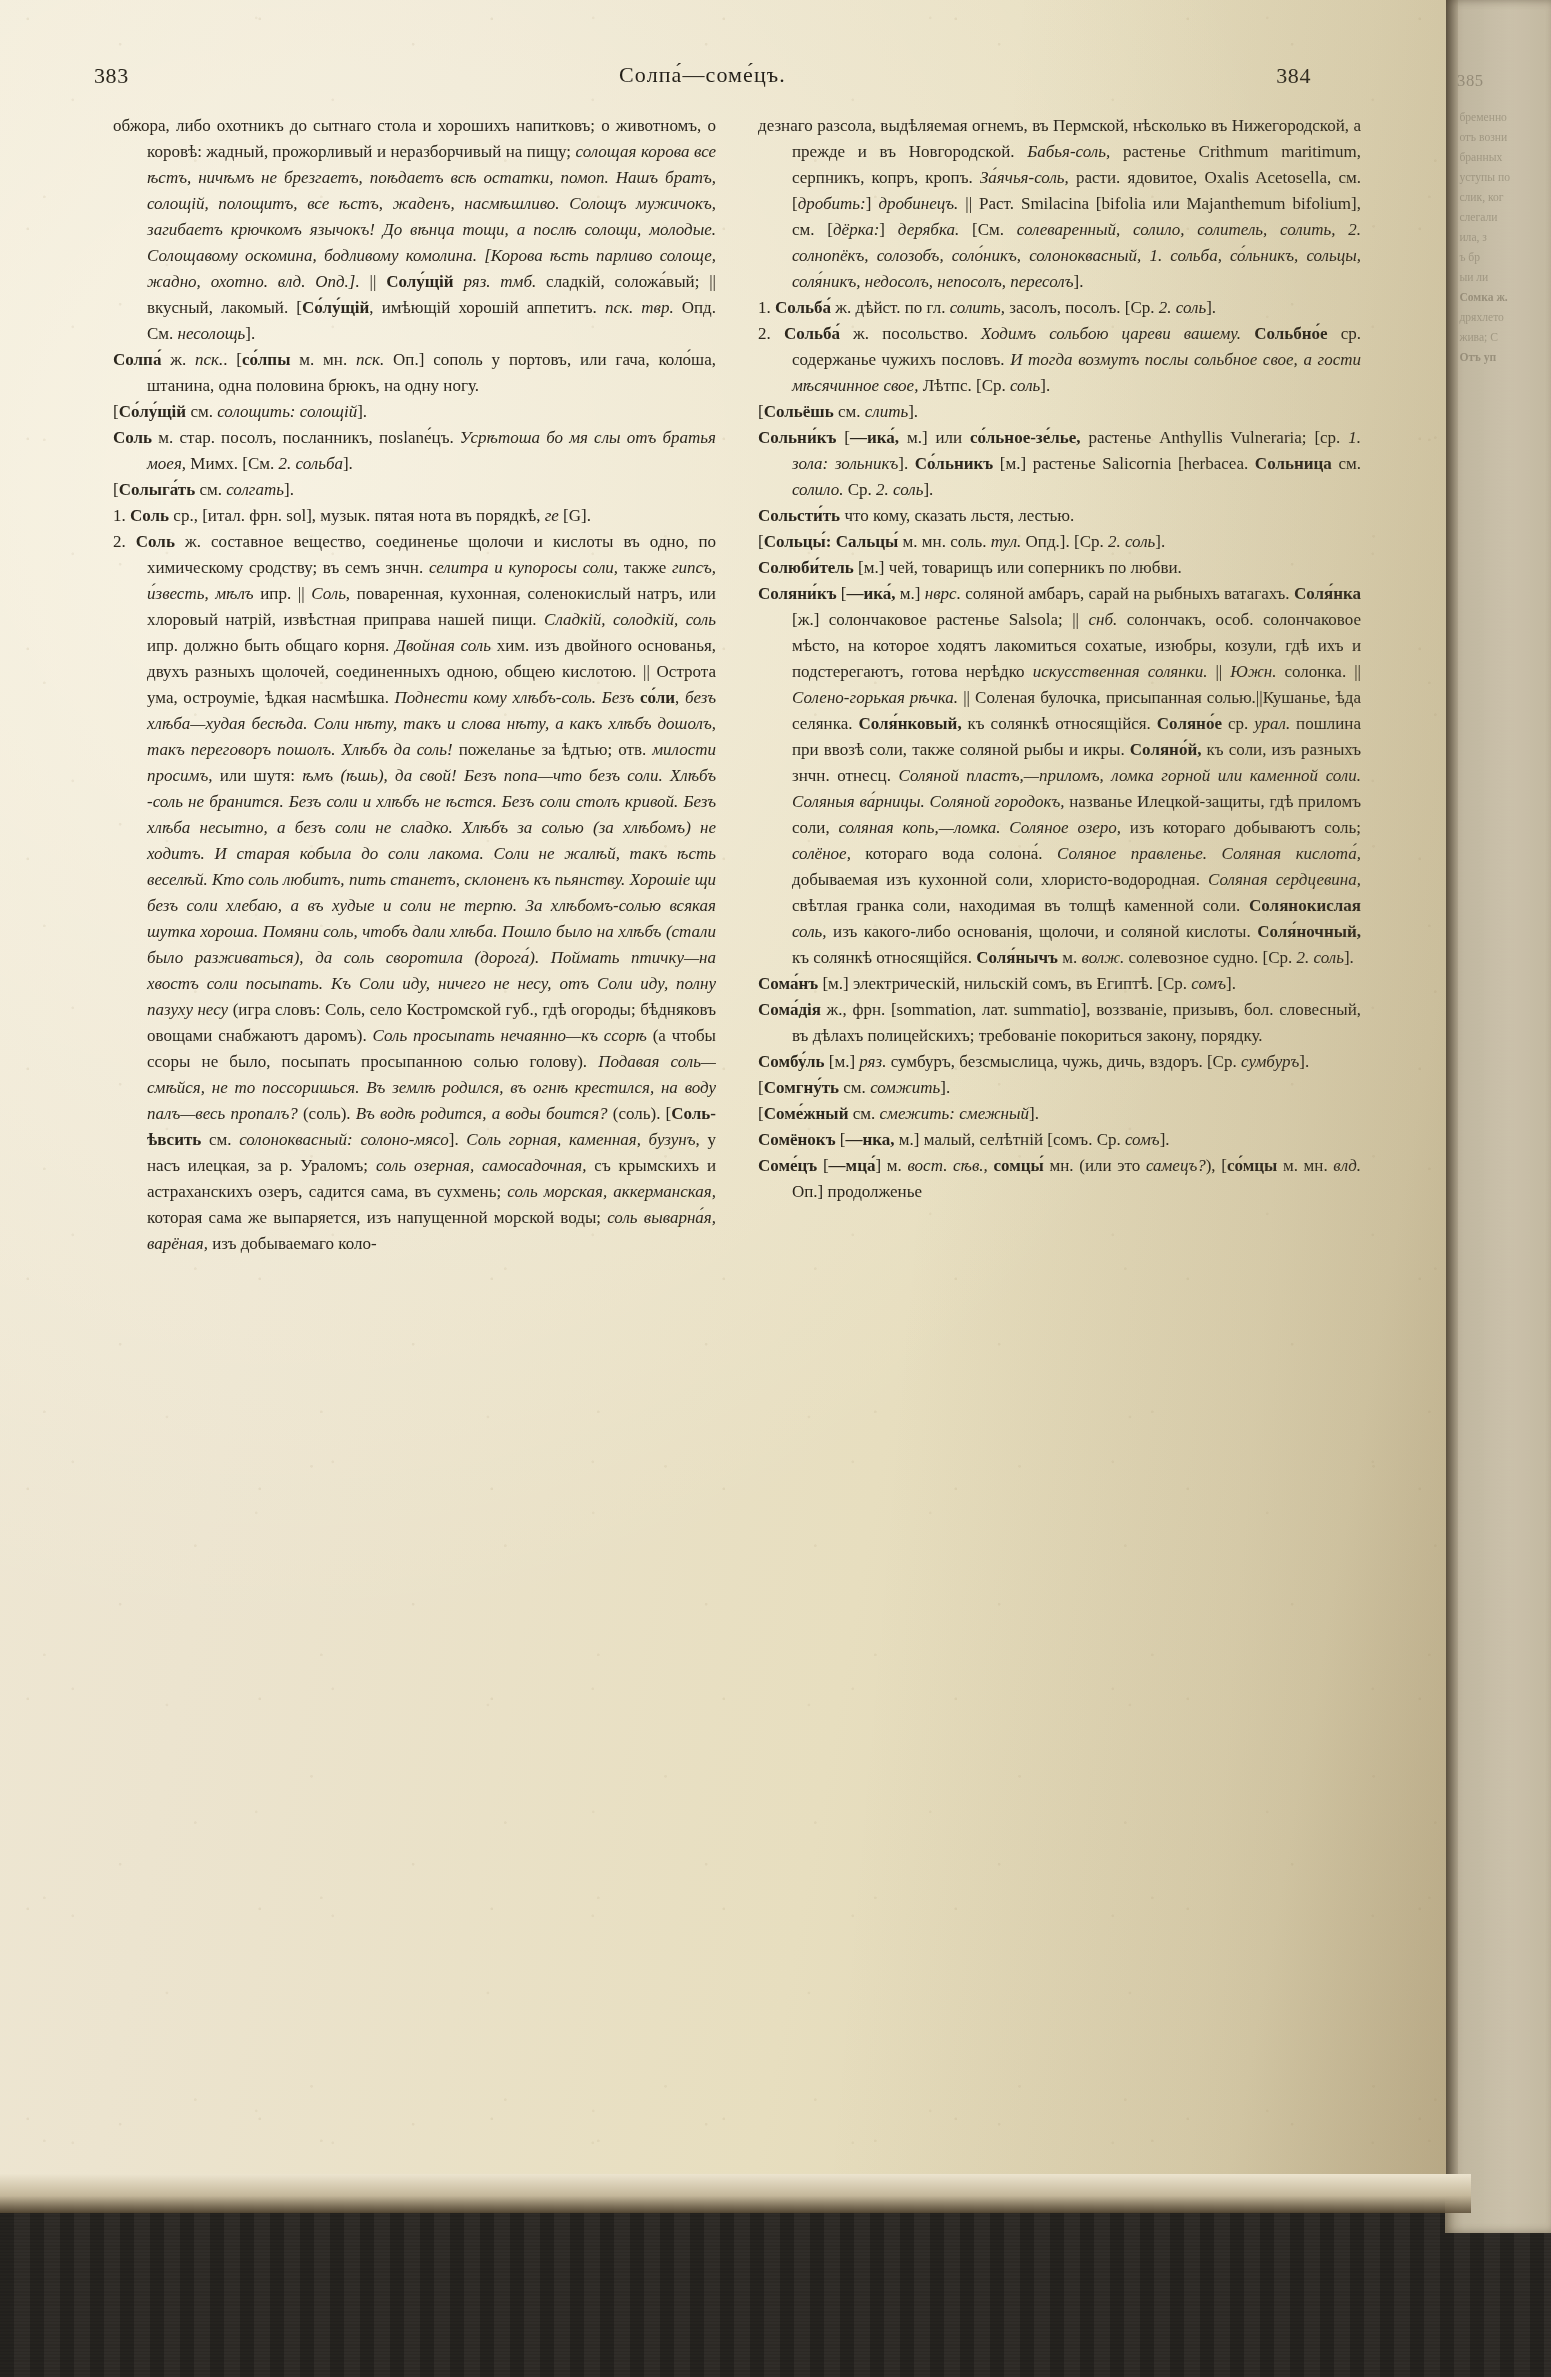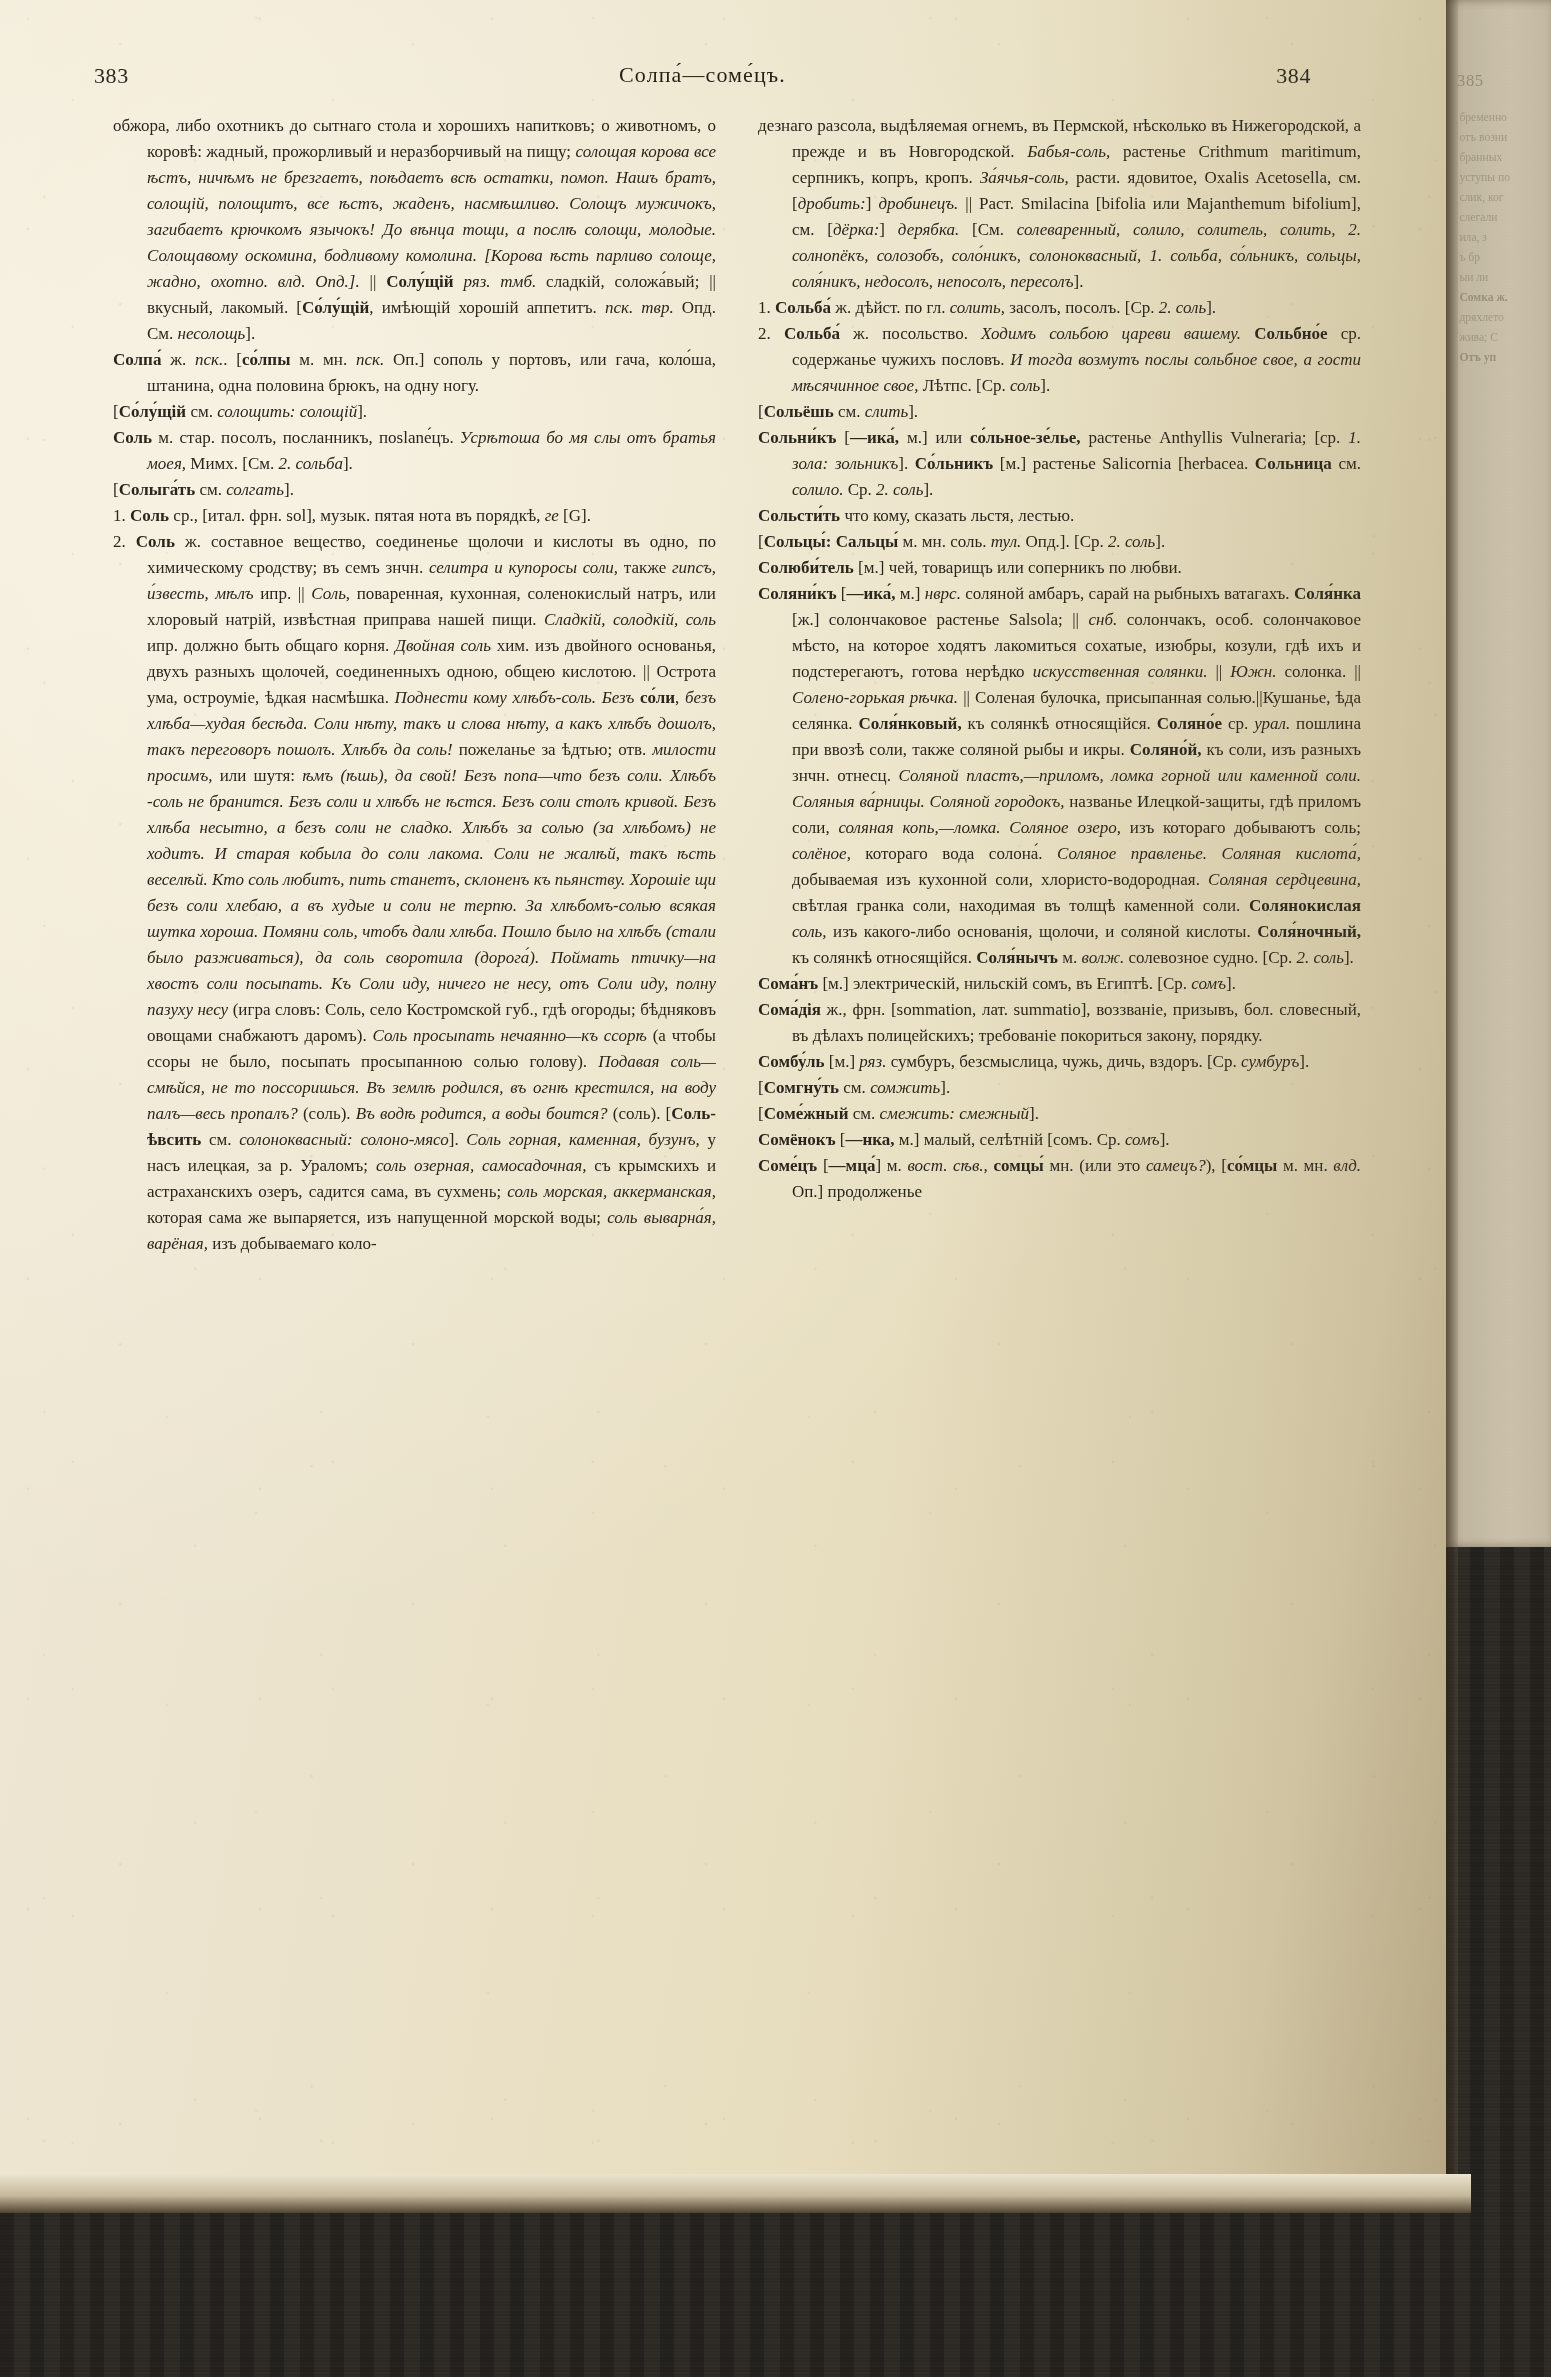--- a/index.html
+++ b/index.html
@@ -26,21 +26,21 @@
   }
   #mat:after{
     content:"";position:absolute;inset:0;
     background:
       repeating-linear-gradient(0deg, rgba(255,255,255,.035) 0 1.7px, rgba(0,0,0,.05) 1.7px 3.3px);
     mix-blend-mode:overlay;
   }
 
   
   #nextpage{
-    position:absolute;left:1445px;top:0;width:107px;height:1547px;
+    position:absolute;left:1445px;top:0;width:107px;height:2233px;
     background:linear-gradient(90deg,#b7ab92 0%, #cdc3ab 18%, #d7cdb5 60%, #cfc4ab 100%);
     box-shadow:inset 3.3px 0 10px rgba(60,48,30,.45);
     overflow:hidden;
     opacity:.93;
   }
   #nextpage .np-num{
     position:absolute;left:12px;top:71px;
     font-size:16.6px;color:#8d8470;letter-spacing:0.6px;opacity:.75;
   }
   #nextpage .np-col{

